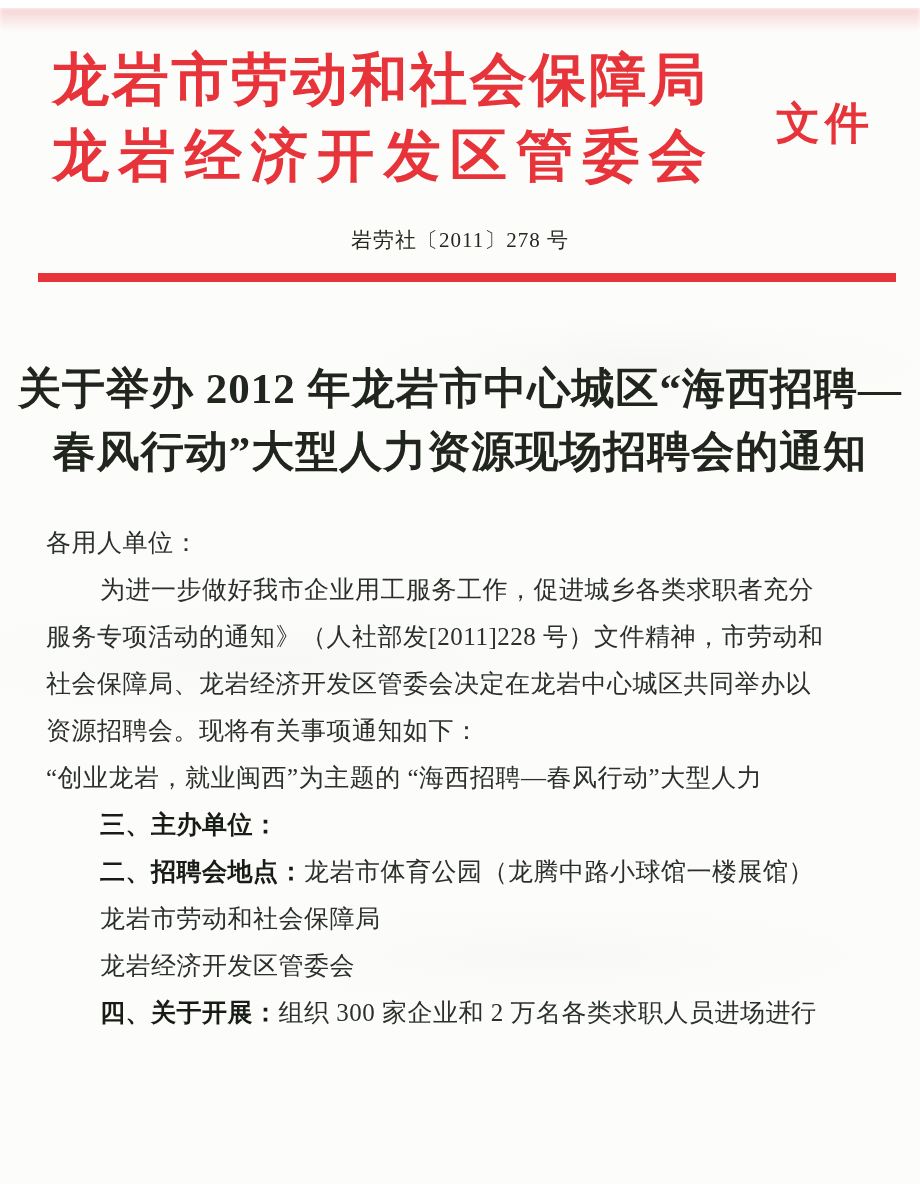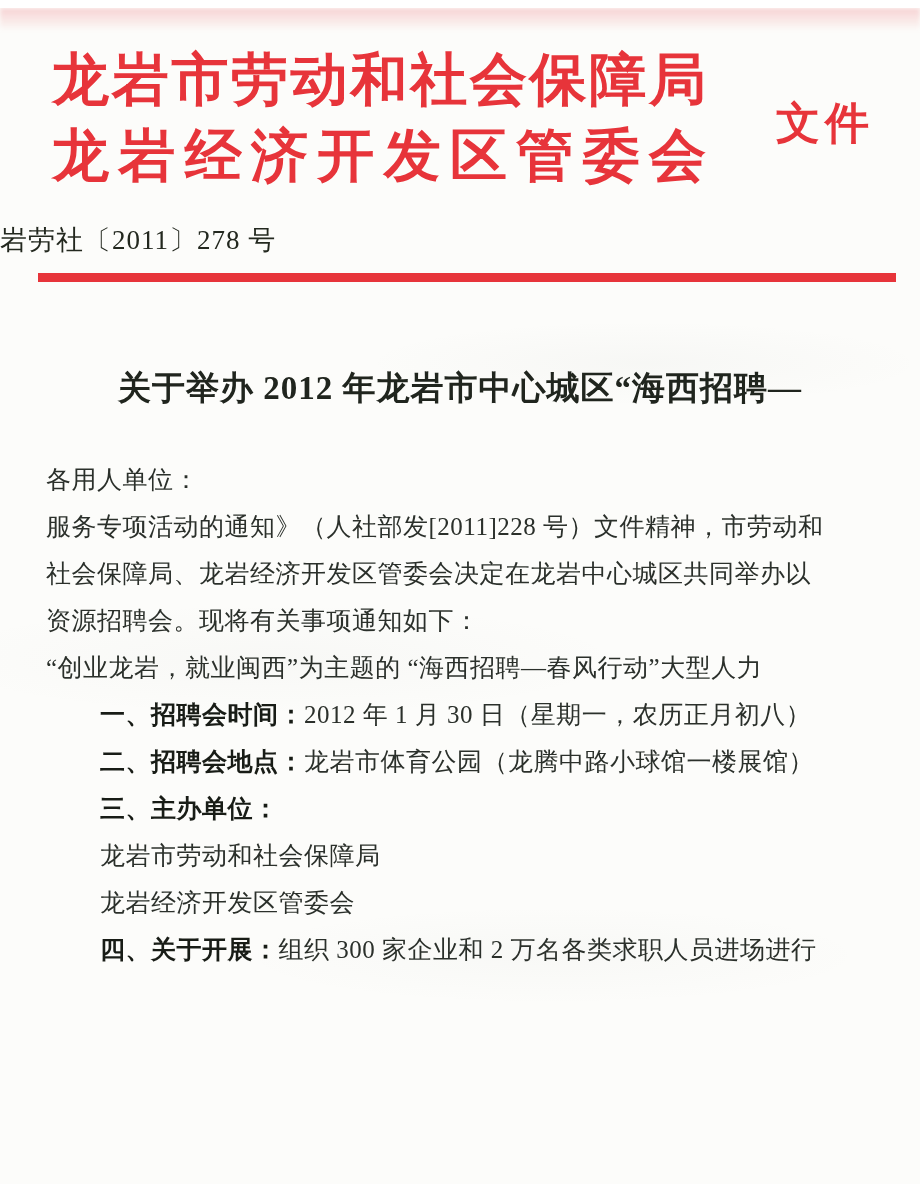--- a/index.html
+++ b/index.html
@@ -46,33 +46,33 @@
     font-size: 44px;
     font-weight: bold;
     letter-spacing: 5px;
     padding-top: 10px;
     white-space: nowrap;
   }
   .doc-number {
     margin-top: 30px;
     height: 32px;
     line-height: 32px;
-    text-align: left;
-    font-size: 27px;
+    text-align: center;
+    font-size: 21px;
     color: #23281f;
     letter-spacing: 1px;
   }
   .red-rule {
     margin: 17px 24px 0 38px;
     height: 9px;
   }
   .title {
     margin: 75px 10px 0;
     text-align: center;
-    font-size: 33px;
+    font-size: 43px;
     line-height: 63px;
     font-weight: bold;
     color: #20251e;
     letter-spacing: 1px;
   }
   .body {
     margin: 36px 42px 0 46px;
     font-size: 25px;
     line-height: 47px;
     letter-spacing: 0.5px;
@@ -98,35 +98,36 @@
     </div>
     <div class="doc-type accent-text" style="color: rgb(231, 52, 58);">文件</div>
   </div>
 
   <div class="doc-number">岩劳社〔2011〕278 号</div>
 
   <div class="red-rule accent-bg" style="background: rgb(231, 52, 58);"></div>
 
   <div class="title">
     <div>关于举办 2012 年龙岩市中心城区“海西招聘—</div>
+    <div>春风行动”大型人力资源现场招聘会的通知</div>
   </div>
 
   <div class="body">
     <div class="line">各用人单位：</div>
 
+    <div class="line ind">为进一步做好我市企业用工服务工作，促进城乡各类求职者充分</div>
     <div class="line">服务专项活动的通知》（人社部发[2011]228 号）文件精神，市劳动和</div>
     <div class="line">社会保障局、龙岩经济开发区管委会决定在龙岩中心城区共同举办以</div>
     <div class="line">资源招聘会。现将有关事项通知如下：</div>
     <div class="line">“创业龙岩，就业闽西”为主题的 “海西招聘—春风行动”大型人力</div>
 
-    <div class="line ind"><span class="lbl">一、招聘会时间：</span><span>2012 年 1 月 30 日（星期一，农历正月初八）</span></div>
+
+    <div class="line ind"><span class="lbl">三、主办单位：</span><span></span></div>
 
     <div class="line ind"><span class="lbl">二、招聘会地点：</span><span>龙岩市体育公园（龙腾中路小球馆一楼展馆）</span></div>
-
-    <div class="line ind"><span class="lbl">三、主办单位：</span><span></span></div>
 
     <div class="line ind">龙岩市劳动和社会保障局</div>
     <div class="line ind">龙岩经济开发区管委会</div>
 
     <div class="line ind"><span class="lbl">四、关于开展：</span><span>组织 300 家企业和 2 万名各类求职人员进场进行</span></div>
 
   </div>
 </div>
 
 </body></html>

